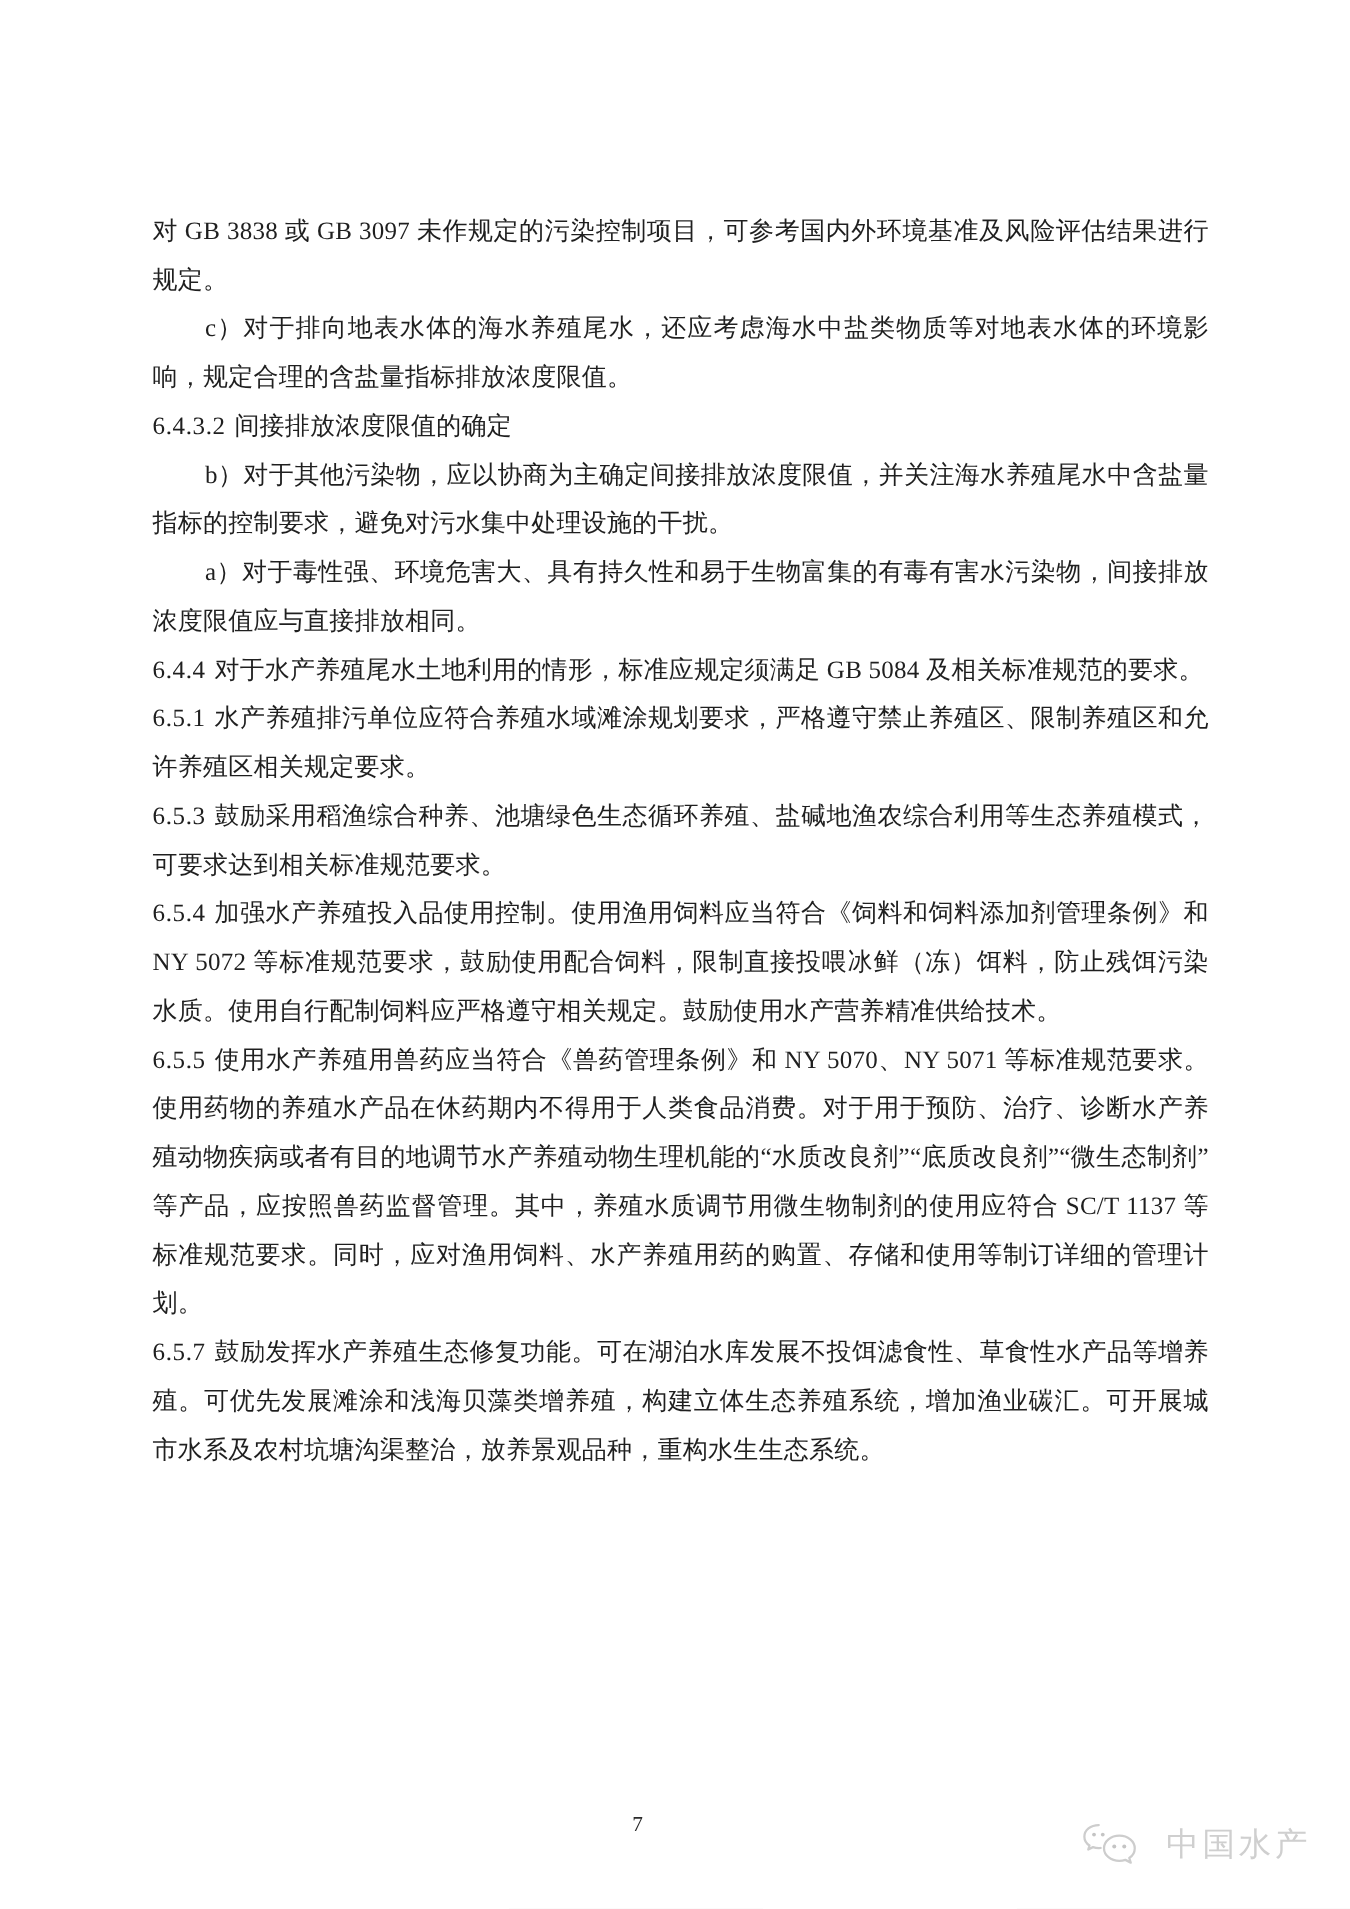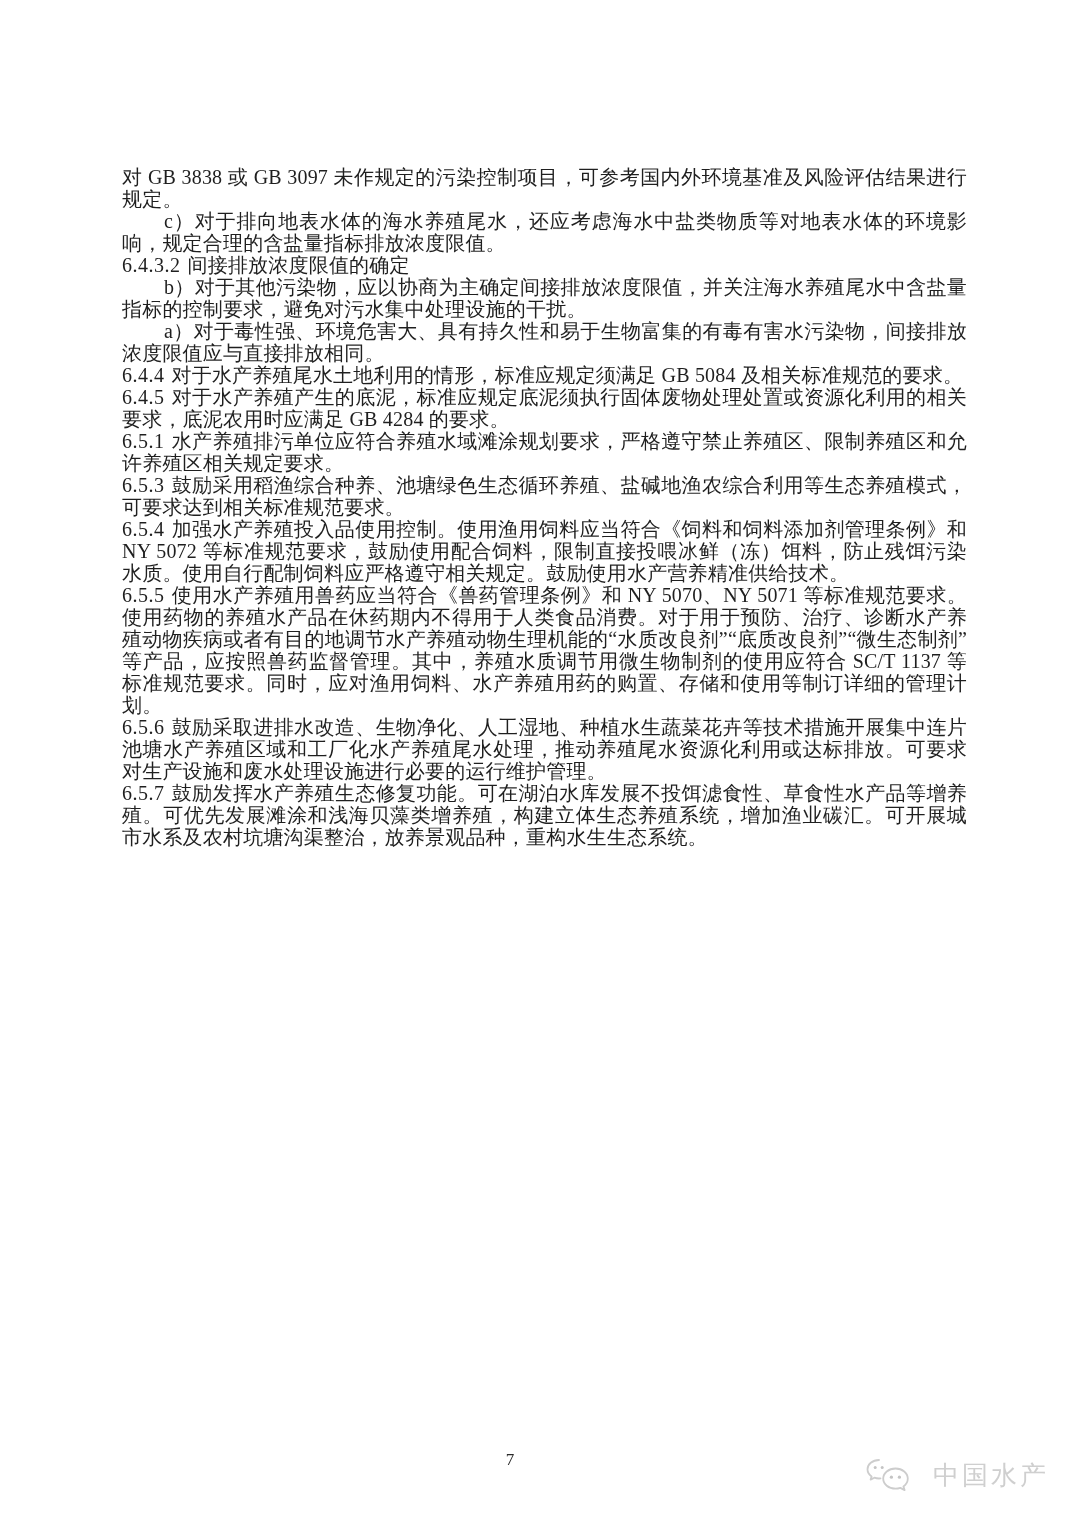--- a/index.html
+++ b/index.html
@@ -16,21 +16,21 @@
     color: #1f1f1f;
   }
   .doc-body {
     position: absolute;
     left: 122px; top: 166px;
     width: 845px;
   }
   .para {
     margin: 0;
     font-size: 20px;
-    line-height: 22px;
+    line-height: 39px;
     text-align: justify;
     letter-spacing: 0.2px;
     color: #1f1f1f;
   }
   .para.indent { text-indent: 42px; }
   .para .num {
     display: inline-block;
     margin-right: 7px;
     letter-spacing: 0.5px;
   }
@@ -70,26 +70,24 @@
 
 <div class="page">
 
   <main class="doc-body" id="doc-body">
       <p class="para body"><span>对 GB 3838 或 GB 3097 未作规定的污染控制项目，可参考国内外环境基准及风险评估结果进行规定。</span></p>
       <p class="para body indent"><span>c）对于排向地表水体的海水养殖尾水，还应考虑海水中盐类物质等对地表水体的环境影响，规定合理的含盐量指标排放浓度限值。</span></p>
       <p class="para clause"><span class="num">6.4.3.2</span><span>间接排放浓度限值的确定</span></p>
       <p class="para body indent"><span>b）对于其他污染物，应以协商为主确定间接排放浓度限值，并关注海水养殖尾水中含盐量指标的控制要求，避免对污水集中处理设施的干扰。</span></p>
       <p class="para body indent"><span>a）对于毒性强、环境危害大、具有持久性和易于生物富集的有毒有害水污染物，间接排放浓度限值应与直接排放相同。</span></p>
       <p class="para clause"><span class="num">6.4.4</span><span>对于水产养殖尾水土地利用的情形，标准应规定须满足 GB 5084 及相关标准规范的要求。</span></p>
-      <p class="para clause"><span class="num">6.4.5</span><span>对于水产养殖产生的底泥，标准应规定底泥须执行固体废物处理处置或资源化利用的相关要求，底泥农用时应满足 GB 4284 的要求。</span></p>
       <p class="para clause"><span class="num">6.5.1</span><span>水产养殖排污单位应符合养殖水域滩涂规划要求，严格遵守禁止养殖区、限制养殖区和允许养殖区相关规定要求。</span></p>
       <p class="para clause"><span class="num">6.5.3</span><span>鼓励采用稻渔综合种养、池塘绿色生态循环养殖、盐碱地渔农综合利用等生态养殖模式，可要求达到相关标准规范要求。</span></p>
       <p class="para clause"><span class="num">6.5.4</span><span>加强水产养殖投入品使用控制。使用渔用饲料应当符合《饲料和饲料添加剂管理条例》和 NY 5072 等标准规范要求，鼓励使用配合饲料，限制直接投喂冰鲜（冻）饵料，防止残饵污染水质。使用自行配制饲料应严格遵守相关规定。鼓励使用水产营养精准供给技术。</span></p>
       <p class="para clause"><span class="num">6.5.5</span><span>使用水产养殖用兽药应当符合《兽药管理条例》和 NY 5070、NY 5071 等标准规范要求。使用药物的养殖水产品在休药期内不得用于人类食品消费。对于用于预防、治疗、诊断水产养殖动物疾病或者有目的地调节水产养殖动物生理机能的“水质改良剂”“底质改良剂”“微生态制剂”等产品，应按照兽药监督管理。其中，养殖水质调节用微生物制剂的使用应符合 SC/T 1137 等标准规范要求。同时，应对渔用饲料、水产养殖用药的购置、存储和使用等制订详细的管理计划。</span></p>
-      <p class="para clause"><span class="num">6.5.6</span><span>鼓励采取进排水改造、生物净化、人工湿地、种植水生蔬菜花卉等技术措施开展集中连片池塘水产养殖区域和工厂化水产养殖尾水处理，推动养殖尾水资源化利用或达标排放。可要求对生产设施和废水处理设施进行必要的运行维护管理。</span></p>
       <p class="para clause"><span class="num">6.5.7</span><span>鼓励发挥水产养殖生态修复功能。可在湖泊水库发展不投饵滤食性、草食性水产品等增养殖。可优先发展滩涂和浅海贝藻类增养殖，构建立体生态养殖系统，增加渔业碳汇。可开展城市水系及农村坑塘沟渠整治，放养景观品种，重构水生生态系统。</span></p>
     </main>
 
   <div class="page-number">7</div>
 
   <div class="watermark">
     <span>
       <svg width="44" height="35" viewBox="0 0 44 35" xmlns="http://www.w3.org/2000/svg">
 
         <path d="M13 2 C6.4 2 1.5 6.2 1.5 11.3 C1.5 14.2 3.1 16.7 5.6 18.4 L4.6 21.6 L8.4 19.7 C9.8 20.2 11.4 20.5 13 20.5 C13.5 20.5 14 20.5 14.5 20.4" fill="none" stroke="#cdcdcd" stroke-width="1.8" stroke-linecap="round" stroke-linejoin="round"></path>

